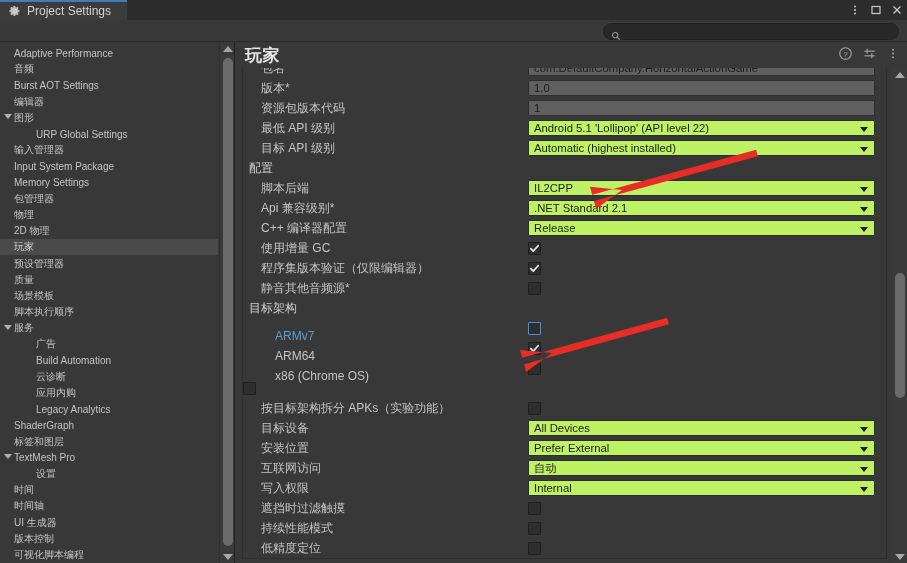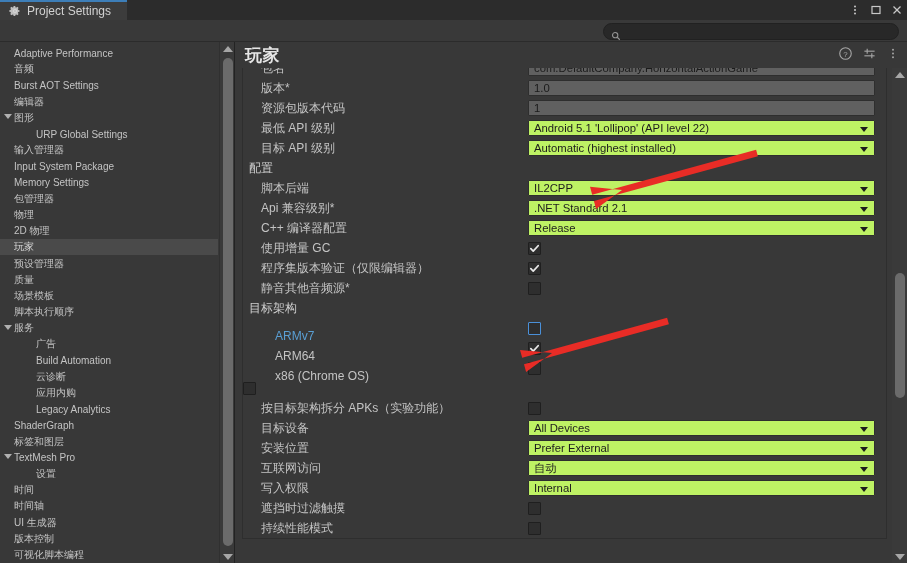--- a/index.html
+++ b/index.html
@@ -459,20 +459,24 @@
             <div class="field dropdown">
               <span>Internal</span>
             </div>
           </div>
           <div class="row">
             <div class="row-label">遮挡时过滤触摸</div>
             <div class="checkbox"></div>
           </div>
           <div class="row">
             <div class="row-label">持续性能模式</div>
+            <div class="checkbox"></div>
+          </div>
+          <div class="row">
+            <div class="row-label">低精度定位</div>
             <div class="checkbox"></div>
           </div>
         </div>
     </div>
 
     <div class="main-header">
       <div class="main-title">玩家</div>
       <div class="hdr-icons">
         <span class="hdr-ico">
           <svg width="13" height="13" viewBox="0 0 14 14" fill="#b9b9b9">

